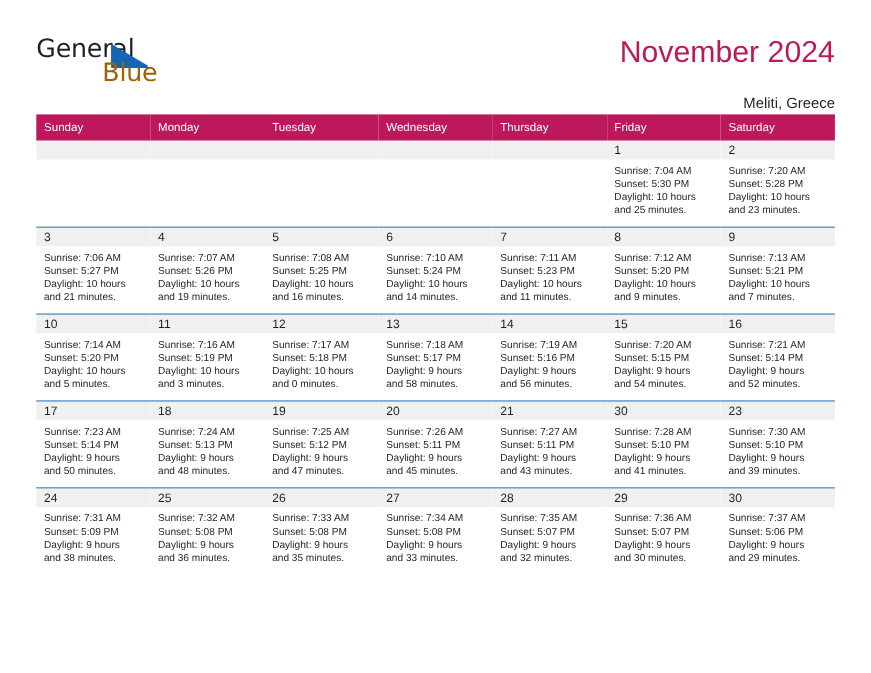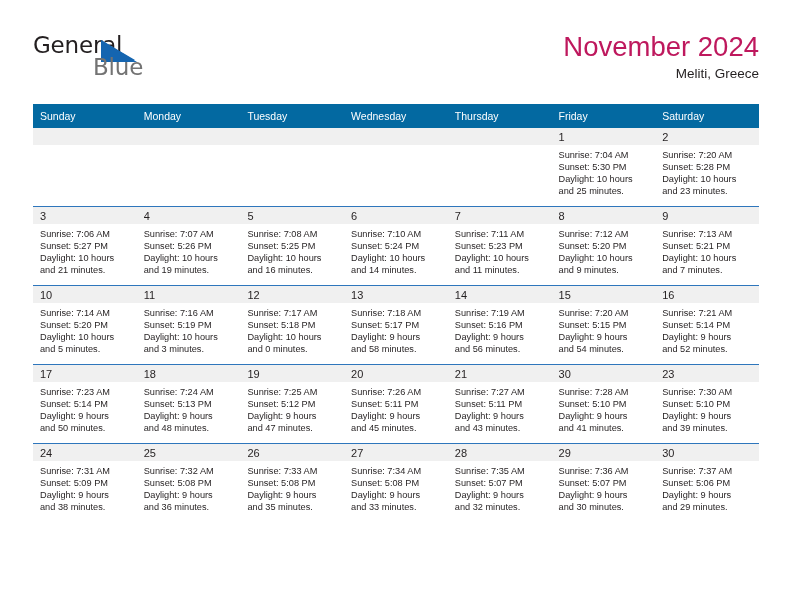--- a/index.html
+++ b/index.html
@@ -50,21 +50,21 @@
     position: absolute;
     left: 68px;
     top: 8px;
   }
   .logo-blue {
     position: absolute;
     left: 60px;
     top: 22px;
     font-size: 23px;
     letter-spacing: -0.2px;
-    color: #737373;
+    color: #a16207;
     font-family: "DejaVu Sans", sans-serif;
     font-weight: 400;
   }
   .title-block {
     position: absolute;
     right: 0;
     top: 0;
     text-align: right;
   }
   .cal-title {
@@ -72,35 +72,35 @@
     font-weight: 400;
     color: #be185d;
     line-height: 34px;
     white-space: nowrap;
   }
   .cal-subtitle {
     font-size: 13.5px;
     font-weight: 400;
     color: #231f20;
     line-height: 20px;
-    margin-top: 0;
+    margin-top: 20px;
     white-space: nowrap;
   }
 
   
   .calendar {
     position: absolute;
     left: 33px;
     top: 104px;
     width: 726px;
     border-collapse: collapse;
     table-layout: fixed;
   }
   .calendar th {
-    background: #0369a1;
+    background: #be185d;
     color: #ffffff;
     font-size: 10.5px;
     font-weight: 400;
     text-align: left;
     padding: 6px 0 6px 7px;
     height: 11px;
     border: none;
   }
   .calendar td {
     width: 103.71px;

